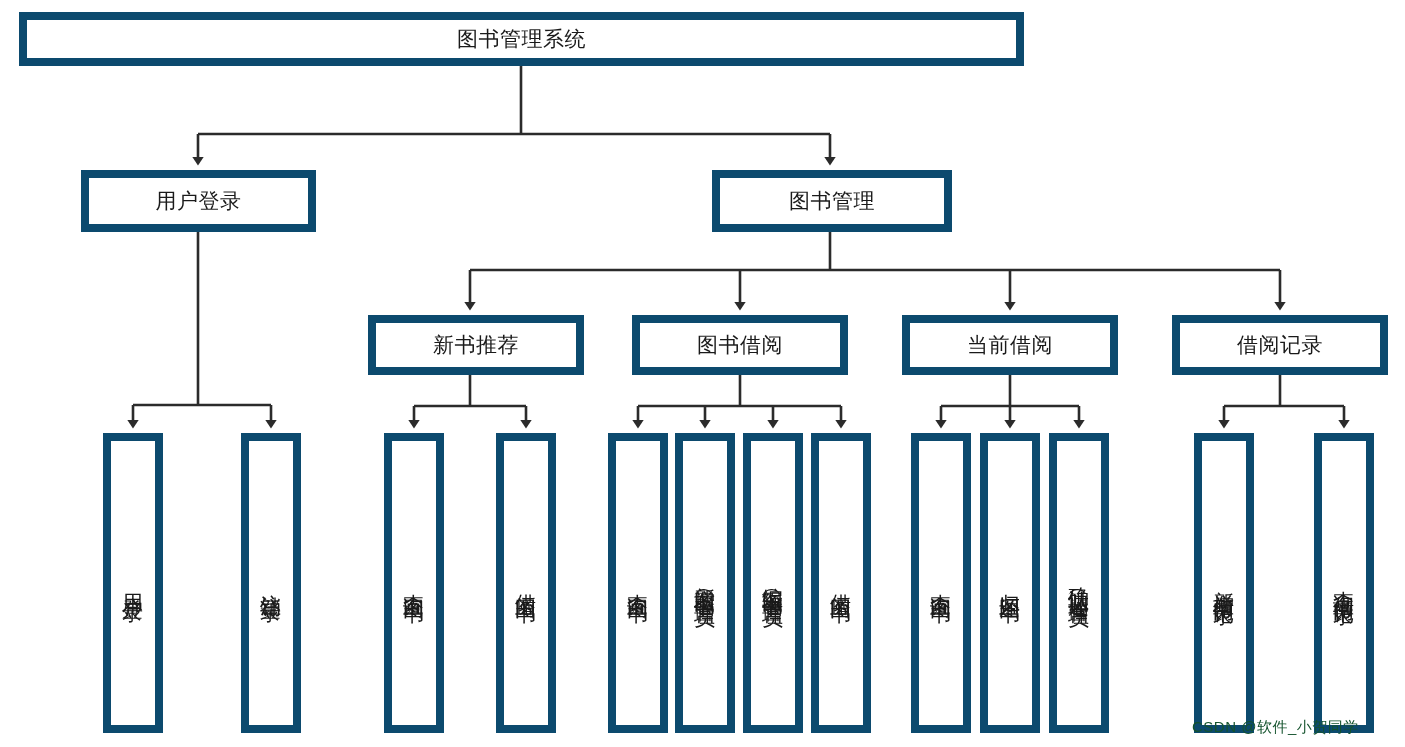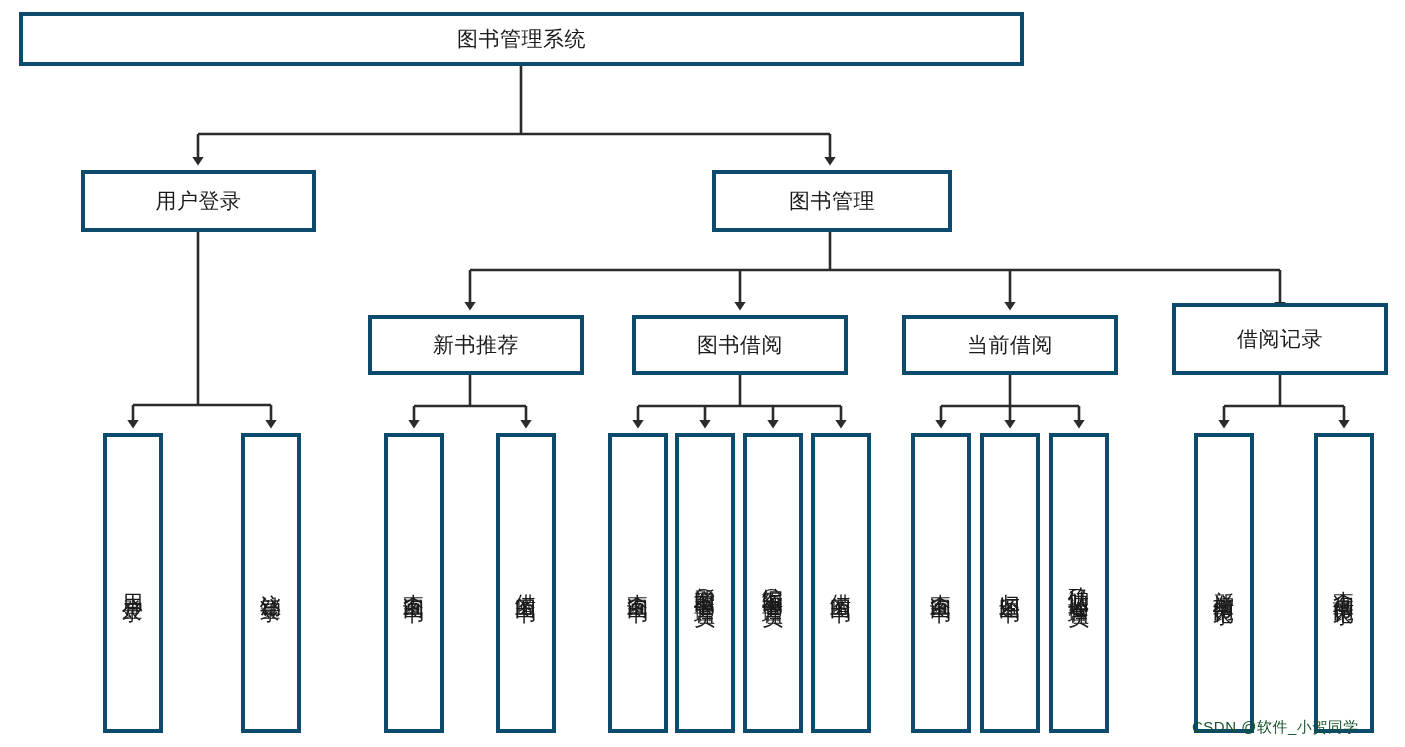--- a/index.html
+++ b/index.html
@@ -22,21 +22,21 @@
     left: 0;
     top: 0;
     width: 1405px;
     height: 747px;
     pointer-events: none;
   }
   .node {
     position: absolute;
     box-sizing: border-box;
     background: #ffffff;
-    border: 4px solid #0c4a6e;
+    border: 8px solid #0c4a6e;
     display: flex;
     align-items: center;
     justify-content: center;
     color: #1a1a1a;
   }
   .node .label {
     text-align: center;
     line-height: 1.18;
     letter-spacing: 0.5px;
   }
@@ -136,21 +136,21 @@
   </div>
 
   <div class="node horiz" style="left:902px; top:315px; width:216px; height:60px;">
     <span class="label">当前借阅</span>
   </div>
 
   <div class="node horiz" style="left:632px; top:315px; width:216px; height:60px;">
     <span class="label">图书借阅</span>
   </div>
 
-  <div class="node horiz" style="left:1172px; top:303px; width:216px; height:72px;">
+  <div class="node horiz" style="left:1172px; top:315px; width:216px; height:60px;">
     <span class="label">借阅记录</span>
   </div>
 
   <div class="node vert" style="left:103px; top:433px; width:60px; height:300px;">
     <span class="label">用户登录</span>
   </div>
 
   <div class="node vert" style="left:241px; top:433px; width:60px; height:300px;">
     <span class="label">注销登录</span>
   </div>

